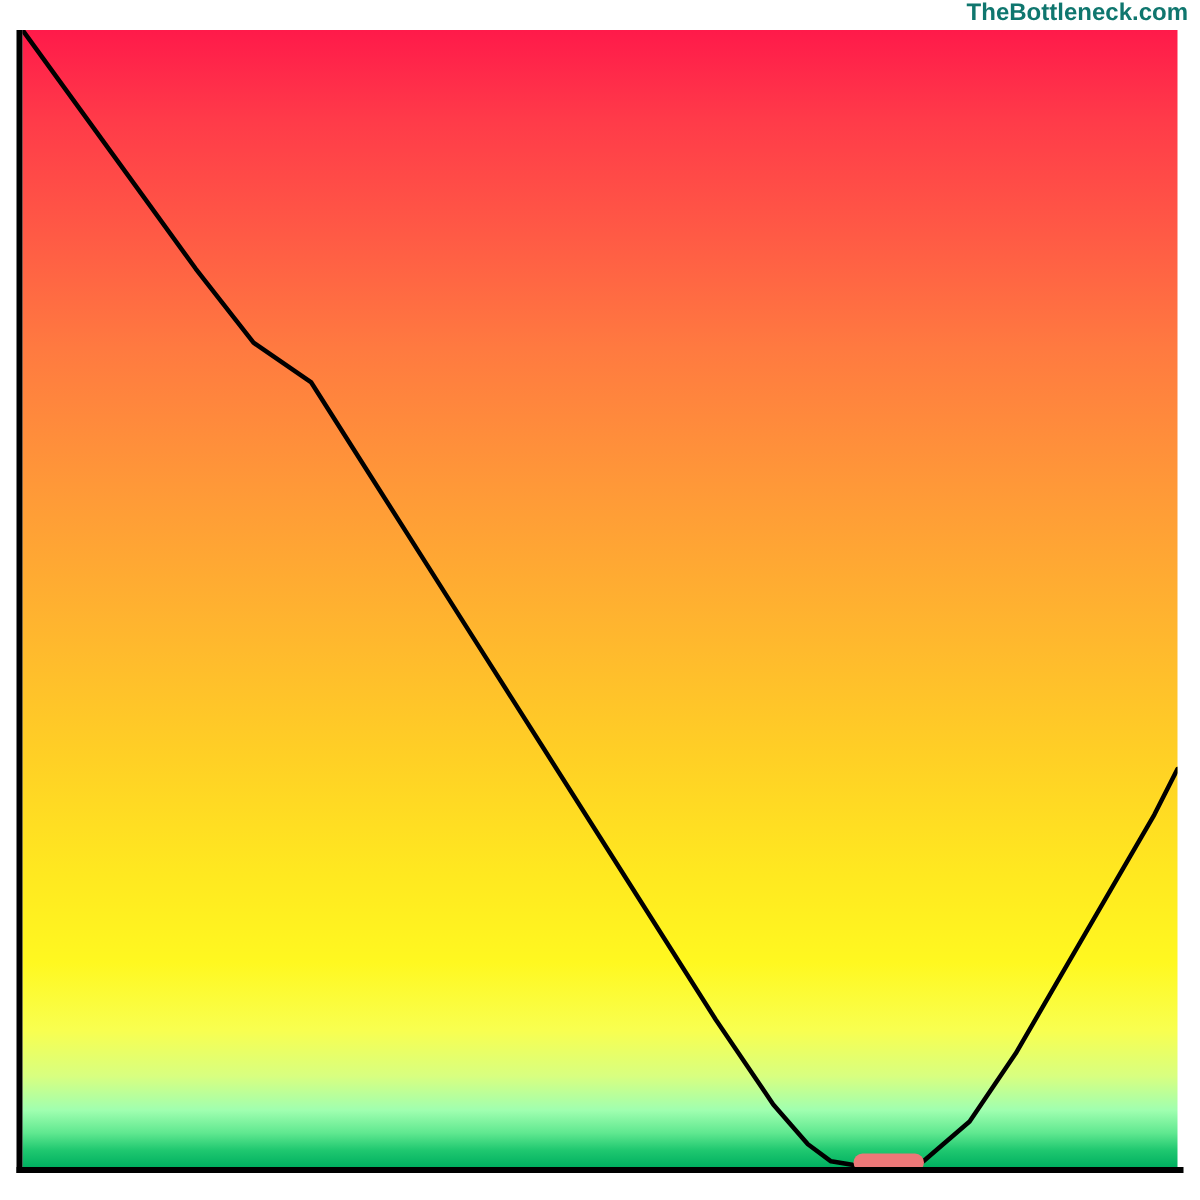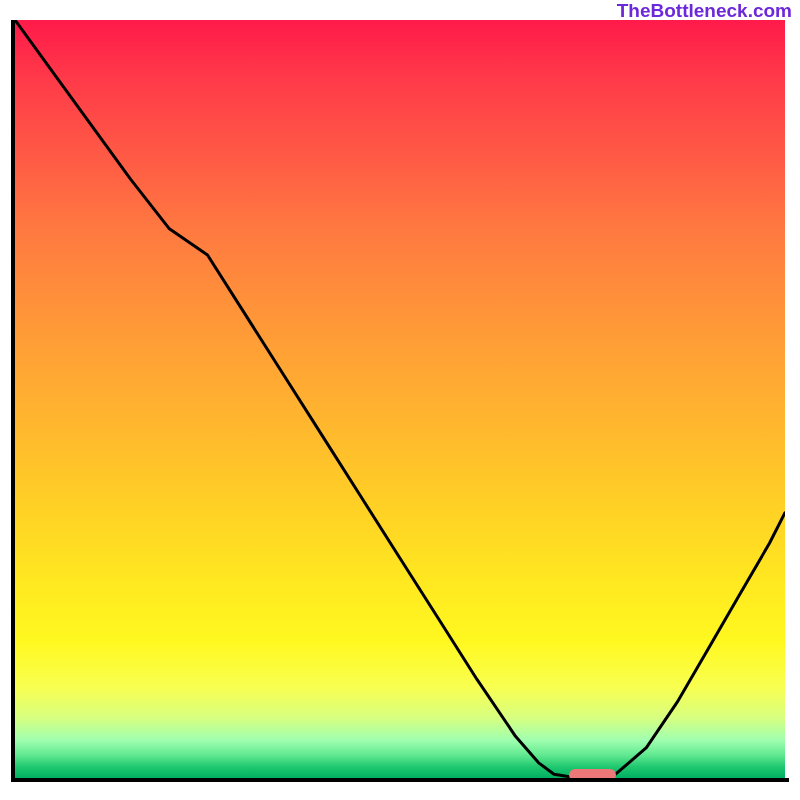--- a/index.html
+++ b/index.html
@@ -60,23 +60,23 @@
     left: 15px;
     top: 20px;
     width: 770px;
     height: 758px;
   }
   .watermark {
     position: absolute;
     top: 0px;
     right: 8px;
     font-family: Arial, Helvetica, sans-serif;
-    font-size: 19px;
+    font-size: 16px;
     font-weight: bold;
-    color: #6d28d9;
+    color: #0f766e;
   }
   .marker {
     position: absolute;
     height: 12px;
     border-radius: 6px;
     background: #ec7878;
   }
 </style>
 </head>
 <body>

